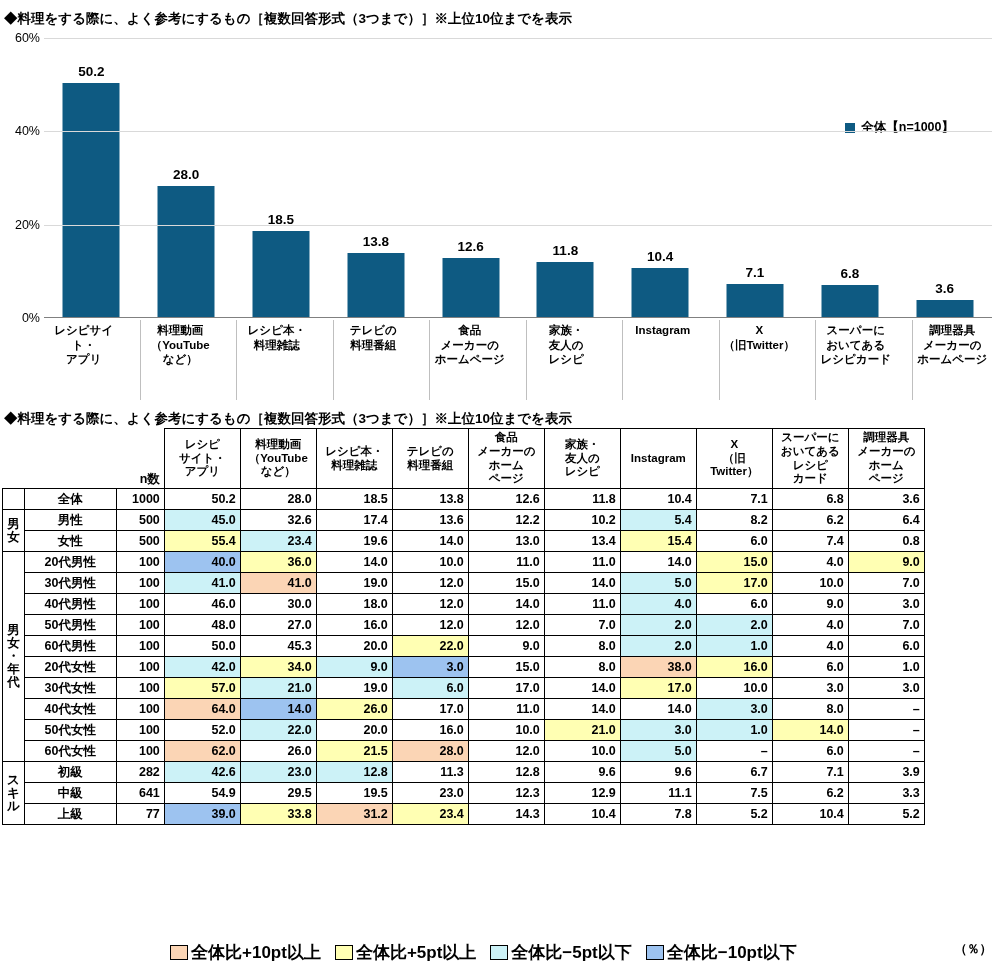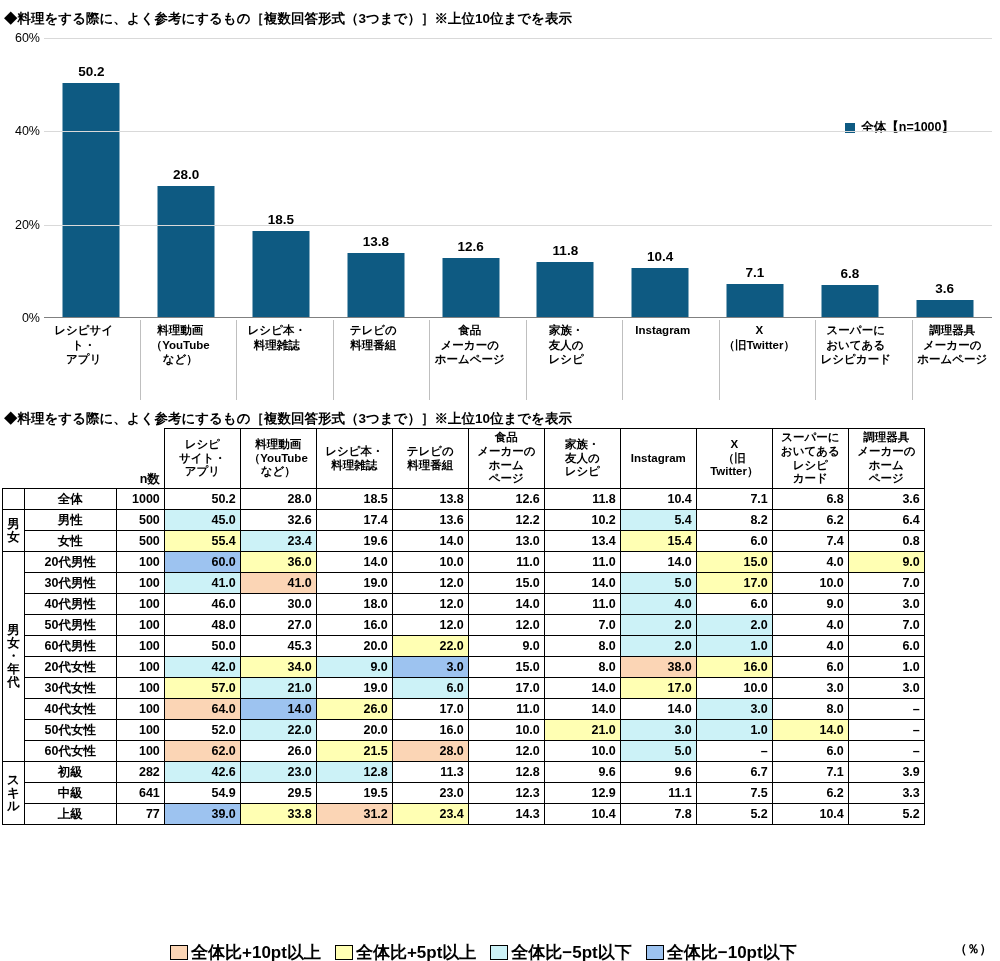--- a/index.html
+++ b/index.html
@@ -328,21 +328,21 @@
         <tr>
           <td class="grouplabel" rowspan="10">
             <div>男</div>
             <div>女</div>
             <div>・</div>
             <div>年</div>
             <div>代</div>
           </td>
           <td class="rowlabel">20代男性</td>
           <td>100</td>
-          <td class="h-dn10">60.0</td>
+          <td class="h-dn10">40.0</td>
           <td class="h-up5">36.0</td>
           <td>14.0</td>
           <td>10.0</td>
           <td>11.0</td>
           <td>11.0</td>
           <td>14.0</td>
           <td class="h-up5">15.0</td>
           <td>4.0</td>
           <td class="h-up5">9.0</td>
         </tr>

